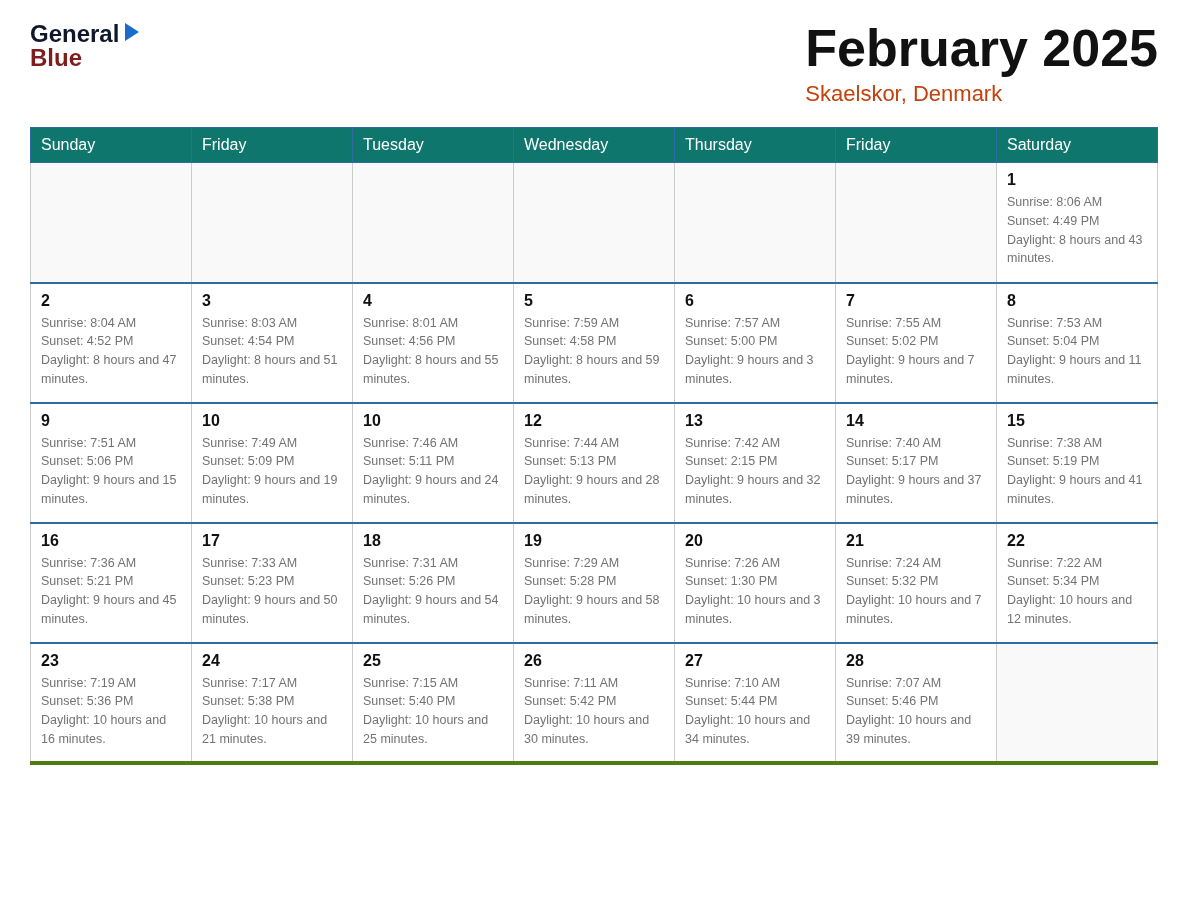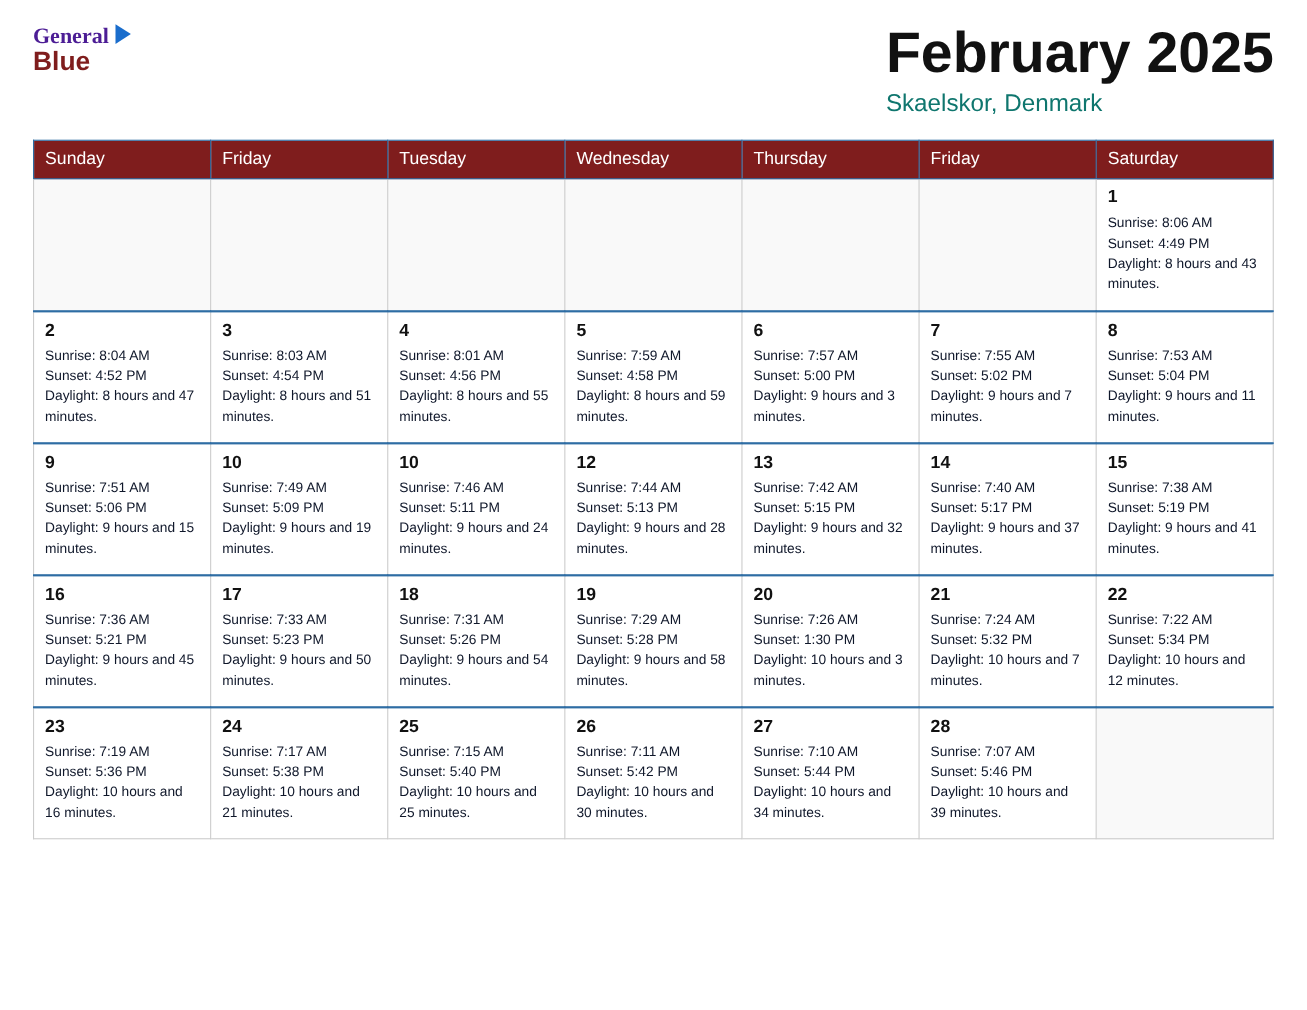--- a/index.html
+++ b/index.html
@@ -25,30 +25,30 @@
       text-align: left;
     }
     .month-title {
       font-size: 52px;
       font-weight: bold;
       color: #111;
       line-height: 1.1;
     }
     .location {
       font-size: 22px;
-      color: #0f766e;
+      color: #c2410c;
       margin-top: 4px;
     }
     table {
       width: 100%;
       border-collapse: collapse;
       table-layout: fixed;
     }
     thead th {
-      background-color: #7f1d1d;
+      background-color: #0f766e;
       color: #fff;
       padding: 8px 10px;
       font-size: 16px;
       font-weight: normal;
       text-align: left;
       border: 1px solid #2e6da4;
     }
     tbody td {
       vertical-align: top;
       padding: 8px 10px;
@@ -59,40 +59,40 @@
     }
     .day-number {
       font-size: 16px;
       font-weight: bold;
       color: #111;
       margin-bottom: 4px;
     }
     .day-info {
       font-size: 12.5px;
       line-height: 1.5;
-      color: #0f172a;
+      color: #737373;
     }
     tbody tr {
       border-bottom: 2px solid #2e6da4;
     }
     tbody tr:last-child {
-      border-bottom: 1px solid #4d7c0f;
+      border-bottom: 4px solid #4d7c0f;
     }
     .empty-cell {
       background: #f9f9f9;
     }
     .logo-wrapper {
       display: flex;
       align-items: center;
     }
     .logo-main {
-      font-size: 20px;
+      font-size: 24px;
       font-weight: bold;
-      color: #4c1d95;
-      font-family: Liberation Serif, serif;
+      color: #0f172a;
+      font-family: Liberation Sans, sans-serif;
     }
     .logo-arrow {
       display: inline-block;
       margin-left: 2px;
       vertical-align: middle;
     }
     .logo-bottom {
       color: #7f1d1d;
       font-size: 24px;
       font-weight: bold;
@@ -224,21 +224,21 @@
         <td>
           <div class="day-number">12</div>
           <div class="day-info">Sunrise: 7:44 AM
 Sunset: 5:13 PM
 Daylight: 9 hours
 and 28 minutes.</div>
         </td>
         <td>
           <div class="day-number">13</div>
           <div class="day-info">Sunrise: 7:42 AM
-Sunset: 5:15 PM
+Sunset: 2:15 PM
 Daylight: 9 hours
 and 32 minutes.</div>
         </td>
         <td>
           <div class="day-number">14</div>
           <div class="day-info">Sunrise: 7:40 AM
 Sunset: 5:17 PM
 Daylight: 9 hours
 and 37 minutes.</div>
         </td>

